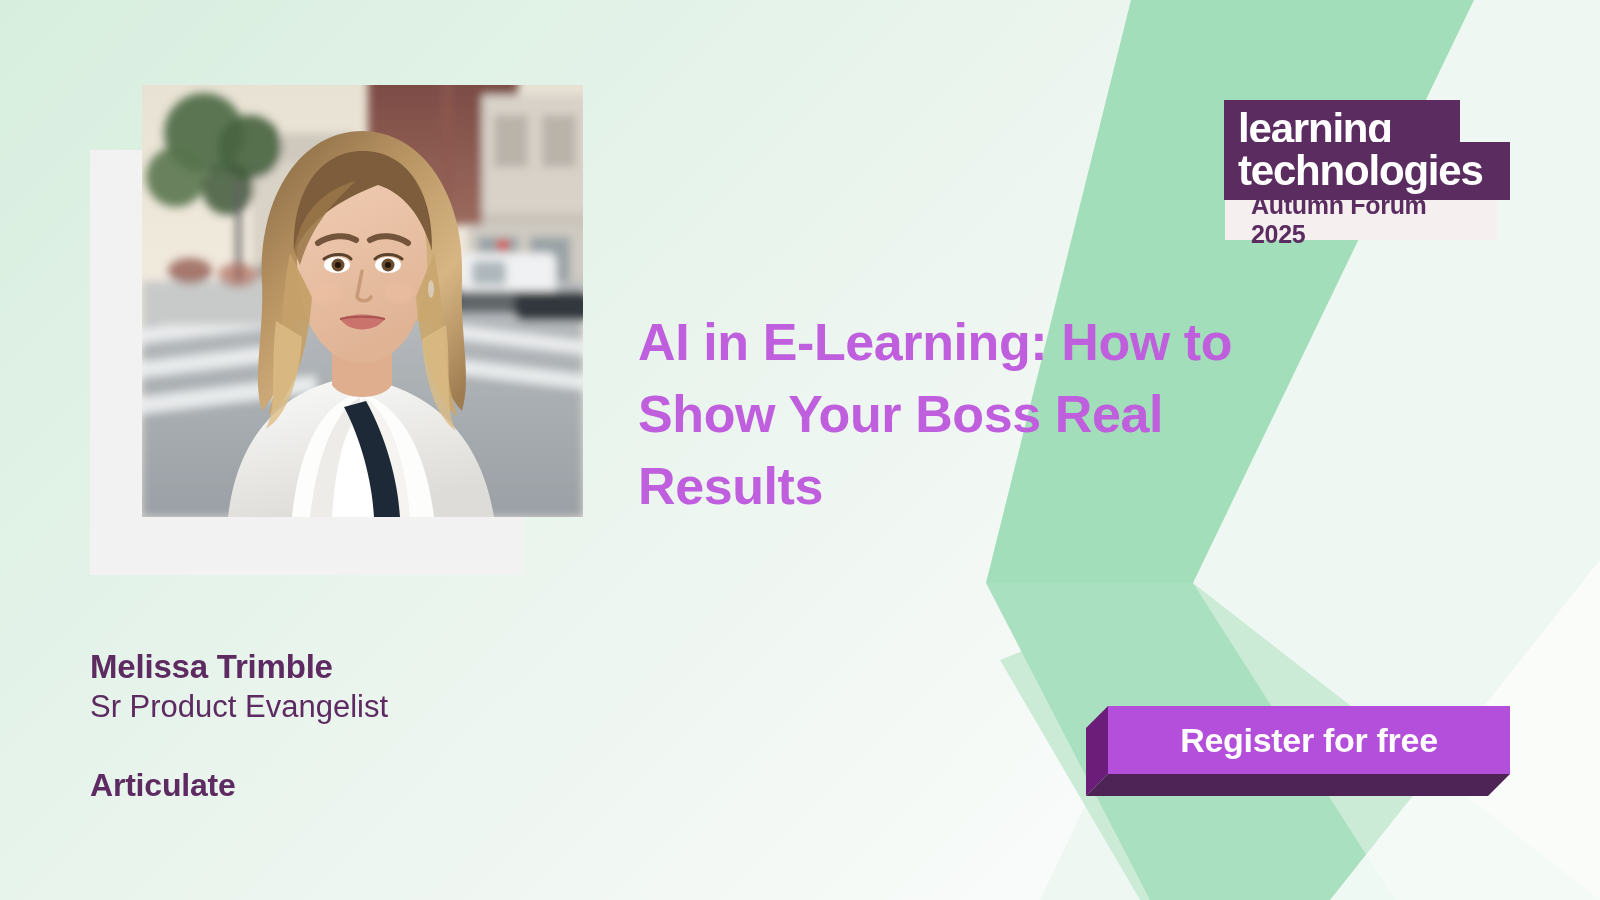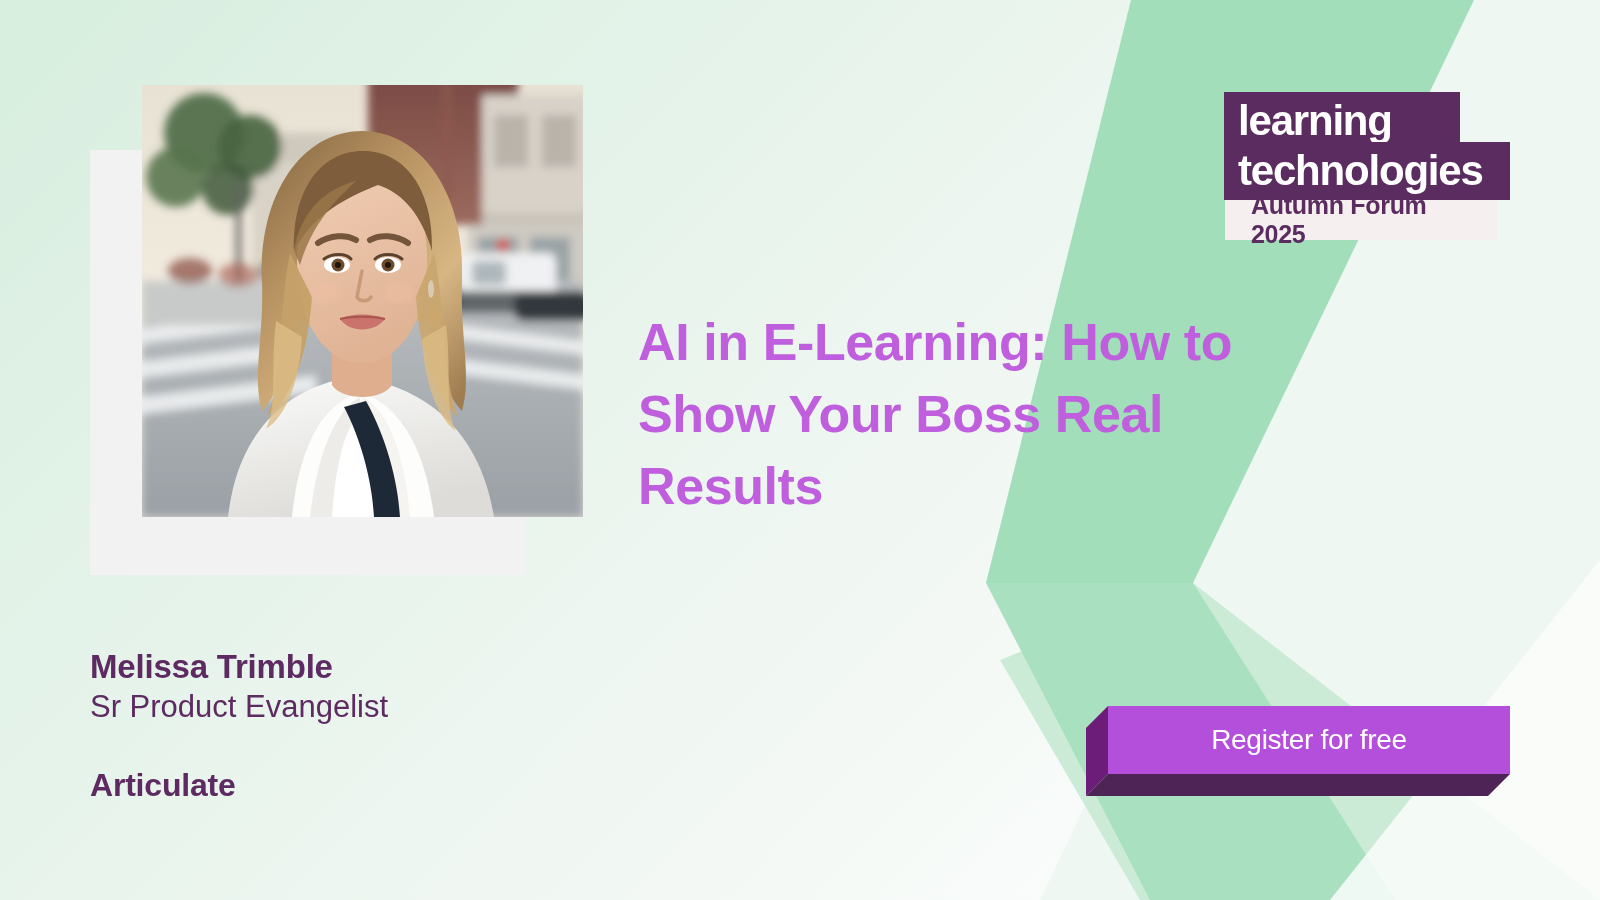--- a/index.html
+++ b/index.html
@@ -97,21 +97,21 @@
     width:320px; height:160px;
   }
   .logo-row {
     background:#5b2c60;
     color:#ffffff;
     font-weight:bold;
     letter-spacing:-1.2px;
     display:flex; align-items:center;
   }
   .logo-row-1 {
-    position:absolute; left:24px; top:8px;
+    position:absolute; left:24px; top:16px;
     height:58px; width:236px;
     padding:0 14px;
     font-size:42px;
   }
   .logo-row-2 {
     position:absolute; left:24px; top:58px;
     height:58px; width:286px;
     padding:0 14px;
     font-size:42px;
   }
@@ -140,22 +140,22 @@
   }
   .cta-face {
     position:absolute;
     left:22px; top:0;
     width:402px; height:68px;
     background:#b44fdb;
     display:flex; align-items:center; justify-content:center;
   }
   .cta-label {
     color:#ffffff;
-    font-size:28px;
-    font-weight:normal;
+    font-size:34px;
+    font-weight:bold;
     letter-spacing:-0.3px;
     white-space:nowrap;
   }
 </style>
 </head>
 <body>
 
 <div class="stage">
 
   <svg class="bg-art" viewBox="0 0 1600 900" preserveAspectRatio="none">

